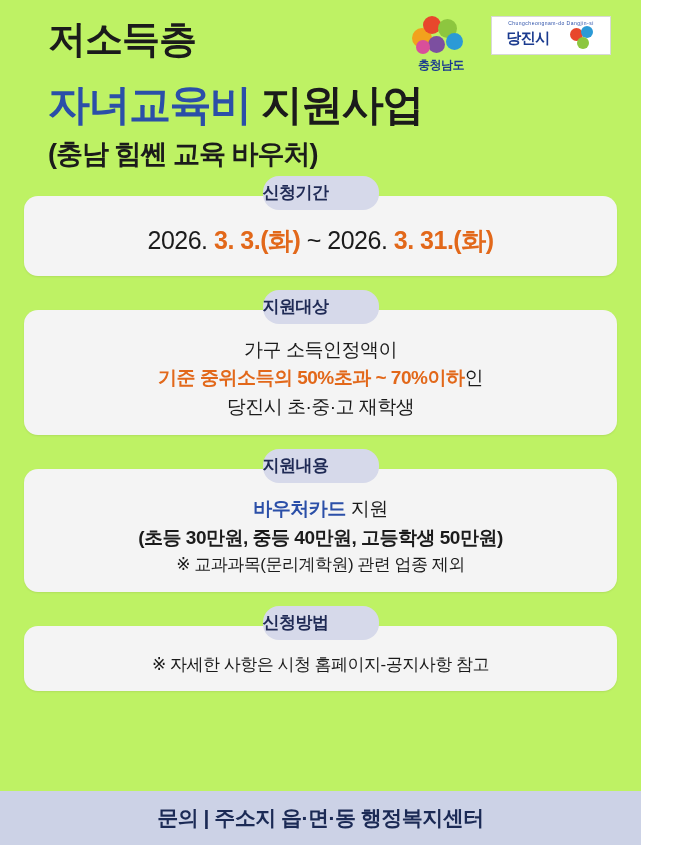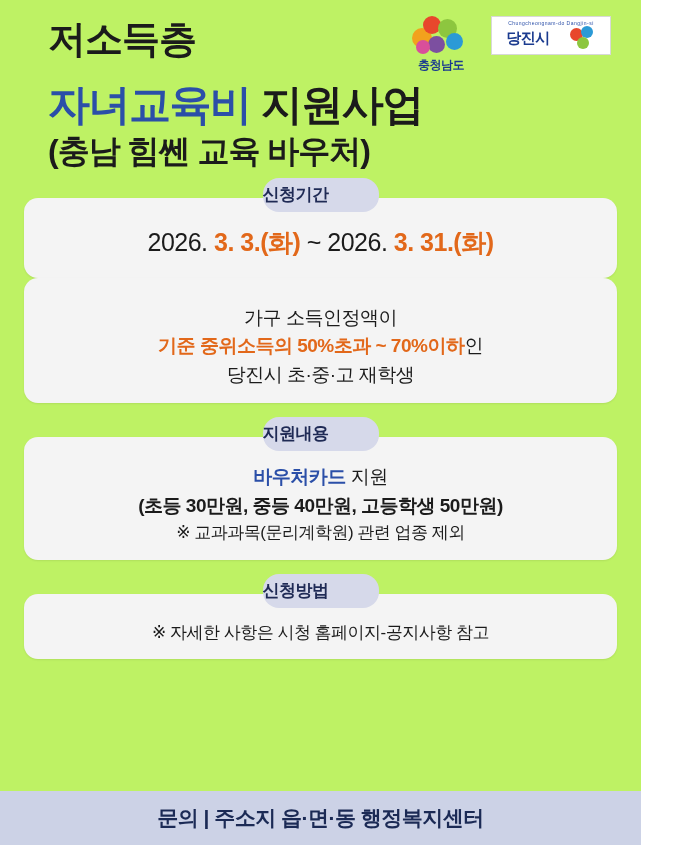--- a/index.html
+++ b/index.html
@@ -43,25 +43,25 @@
     font-weight: bold;
     color: #1b1b1b;
     letter-spacing: -1.5px;
     line-height: 1.2;
     margin-top: 18px;
   }
   .title-line2 .hl {
     color: #2b4fa8;
   }
   .title-line3 {
-    font-size: 32px;
+    font-size: 27px;
     font-weight: bold;
     color: #1b1b1b;
     letter-spacing: -1px;
-    margin-top: 0;
+    margin-top: 6px;
   }
 
   
   .logos {
     position: absolute;
     top: 16px;
     right: 30px;
     display: flex;
     align-items: flex-start;
     gap: 14px;
@@ -241,20 +241,21 @@
   </div>
 
   <div class="sections" id="sections">
       <div class="section">
         <div class="chip">신청기간</div>
         <div class="card period">
           <div class="line big"><span>2026. </span><span class="or">3. 3.(화)</span><span> ~ 2026. </span><span class="or">3. 31.(화)</span></div>
         </div>
       </div>
       <div class="section">
+        <div class="chip">지원대상</div>
         <div class="card">
           <div class="line"><span>가구 소득인정액이</span></div>
           <div class="line"><span class="or">기준 중위소득의 50%초과 ~ 70%이하</span><span>인</span></div>
           <div class="line"><span>당진시 초·중·고 재학생</span></div>
         </div>
       </div>
       <div class="section">
         <div class="chip">지원내용</div>
         <div class="card">
           <div class="line"><span class="bl">바우처카드</span><span> 지원</span></div>

